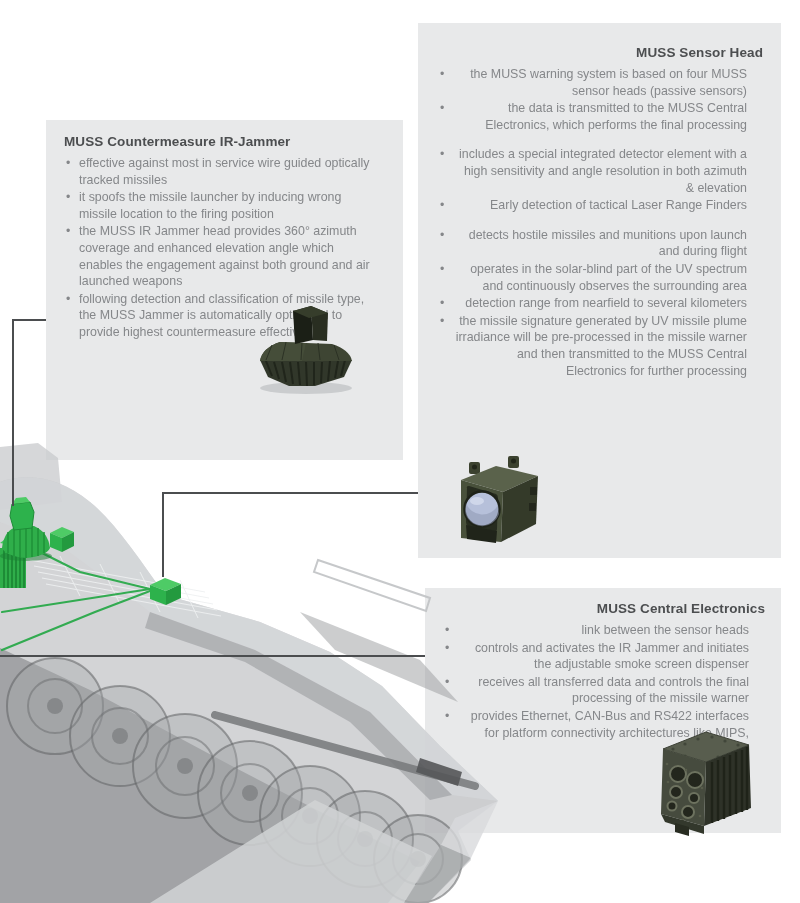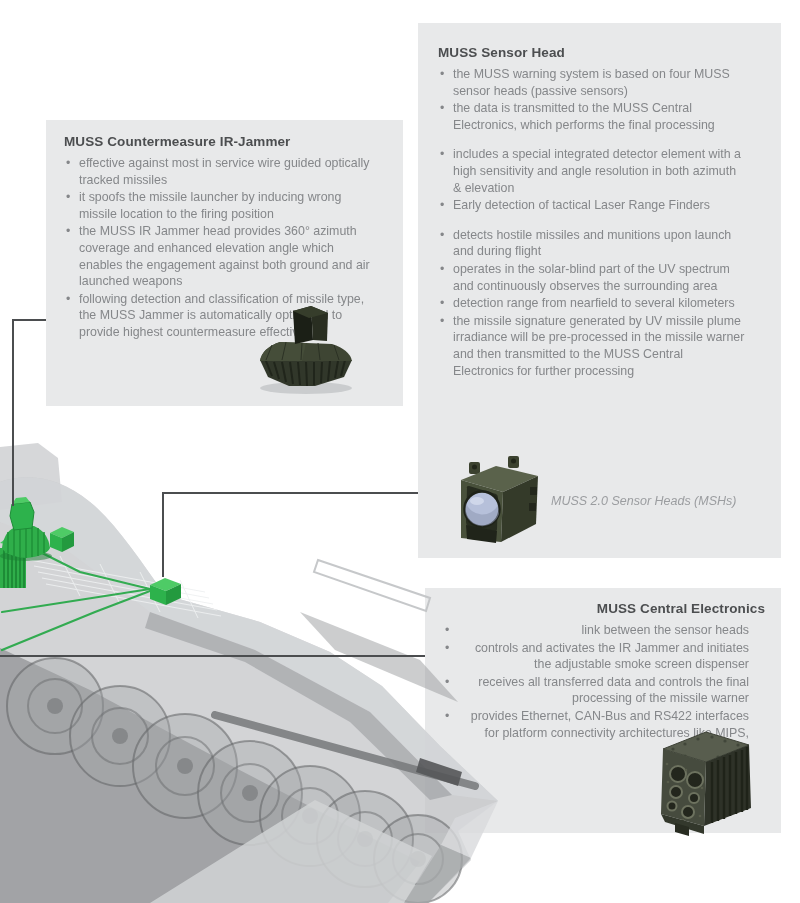--- a/index.html
+++ b/index.html
@@ -18,22 +18,22 @@
   }
   ul.bullets li{
     position:relative;padding-left:15px;margin:0 16px 1px 0;
     font-size:12.4px;line-height:16.6px;color:#85878a;
   }
   ul.bullets li::before{
     content:"\2022";position:absolute;left:2px;top:0;color:#85878a;
   }
   .panel .section{margin-top:13px;}
   .panel .section:first-child{margin-top:0;}
-  #panel-jammer{left:46px;top:120px;width:357px;height:286px;padding:14px 16px 12px 18px;}
-  #panel-sensor{left:418px;top:23px;width:363px;height:535px;padding:22px 18px 18px 20px;}
+  #panel-jammer{left:46px;top:120px;width:357px;height:340px;padding:14px 16px 12px 18px;}
+  #panel-sensor{left:418px;top:23px;width:363px;height:535px;padding:22px 18px 18px 20px;text-align:right;}
   #panel-central{left:425px;top:588px;width:356px;height:245px;padding:13px 16px 12px 18px;text-align:right;}
   .photo{position:absolute;}
   #jammer-photo{left:206px;top:178px;width:110px;height:100px;}
   #sensor-photo{left:36px;top:430px;width:90px;height:94px;}
   #central-photo{left:230px;top:138px;width:102px;height:114px;}
   .caption{
     position:absolute;left:133px;top:470px;width:235px;
     font-style:italic;font-size:12.5px;color:#9b9da0;line-height:16px;
   }
   #scene{
@@ -126,21 +126,20 @@
       <rect x="76" y="34" width="7" height="8" fill="#23271c"></rect>
       <rect x="75" y="50" width="7" height="8" fill="#23271c"></rect>
 
       <path d="M13,35 Q12,33 15,33 L42,41 Q44,42 44,45 L43,76 Q43,79 40,78 L14,73 Q12,72 12,69 Z" fill="#272c1f"></path>
       <circle cx="28" cy="56" r="17.5" fill="#b6c0da" stroke="#1e2218" stroke-width="2.5"></circle>
       <path d="M11,58 A17.5 17.5 0 0 0 45,61 L44,52 A17.5 17.5 0 0 1 12,50 Z" fill="#8e98b3" opacity="0.55"></path>
       <ellipse cx="23" cy="48" rx="7" ry="4" fill="#d6dcee" opacity="0.8"></ellipse>
 
       <polygon points="12,72 43,78 42,90 13,86" fill="#20241a"></polygon>
     </svg>
-    <div class="caption">MUSS 2.0 Sensor Heads (MSHs)</div>
   </div>
 
   <div class="panel" id="panel-central">
     <h3>MUSS Central Electronics</h3>
     <ul class="bullets">
         <li>link between the sensor heads</li>
         <li>controls and activates the IR Jammer and initiates the adjustable smoke screen dispenser</li>
         <li>receives all transferred data and controls the final processing of the missile warner</li>
         <li>provides Ethernet, CAN-Bus and RS422 interfaces for platform connectivity architectures like MIPS, MAPS</li>
       </ul>

